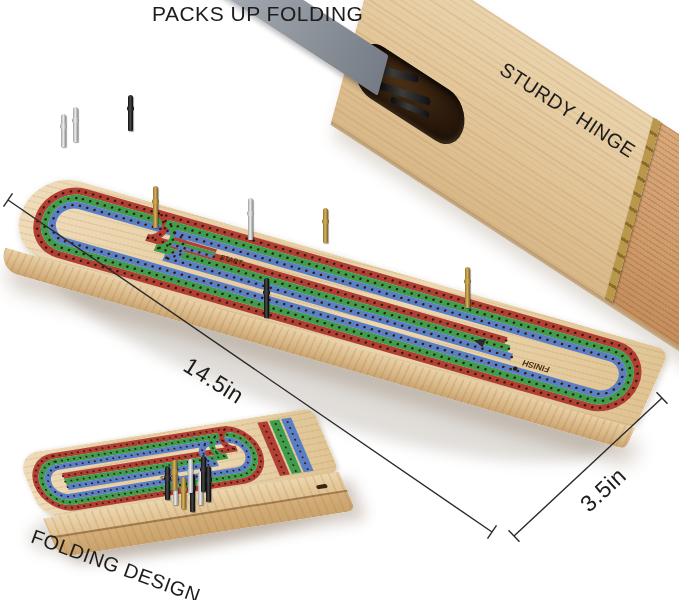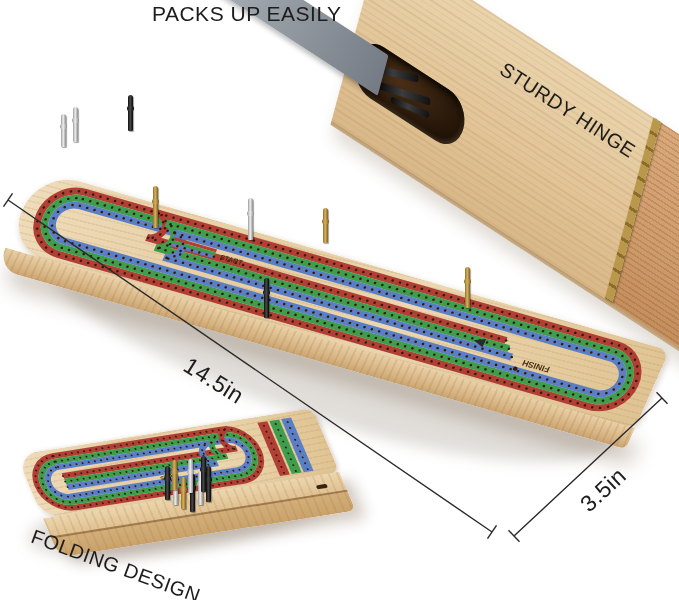--- a/index.html
+++ b/index.html
@@ -187,19 +187,19 @@
 
   <svg id="dims" width="679" height="600" viewBox="0 0 679 600">
     <line x1="8" y1="200" x2="492" y2="532"></line>
     <line x1="3.5" y1="206.6" x2="12.5" y2="193.4"></line>
     <line x1="487.5" y1="538.6" x2="496.5" y2="525.4"></line>
     <line x1="514" y1="536" x2="662" y2="398"></line>
     <line x1="508.5" y1="530.2" x2="519.5" y2="541.8"></line>
     <line x1="656.5" y1="392.2" x2="667.5" y2="403.8"></line>
   </svg>
 
-  <div class="ann" style="left:152px;top:2px;">PACKS UP EASILY</div>
+  <div class="ann" style="left:152px;top:2px;">PACKS UP FOLDING</div>
   <div class="ann rot" style="left:508px;top:58px;font-size:20px;transform:rotate(33deg);">STURDY HINGE</div>
   <div class="ann rot" style="left:193px;top:352px;font-size:23px;transform:rotate(32deg);">14.5in</div>
   <div class="ann rot" style="left:575px;top:498px;font-size:23px;transform:rotate(-43deg);">3.5in</div>
   <div class="ann rot" style="left:36px;top:525px;font-size:20px;transform:rotate(20deg);">FOLDING DESIGN</div>
 
 </div>
 
 </body></html>

